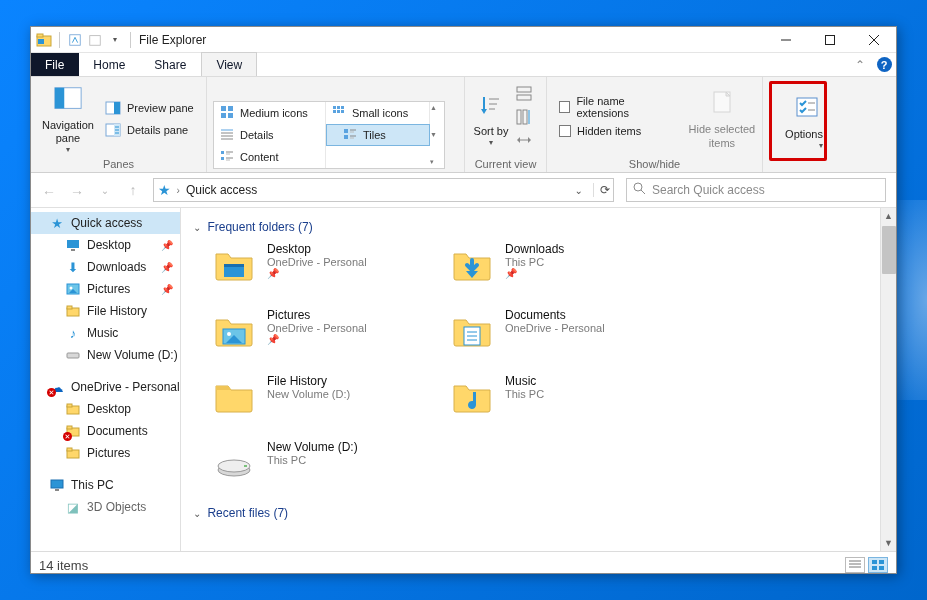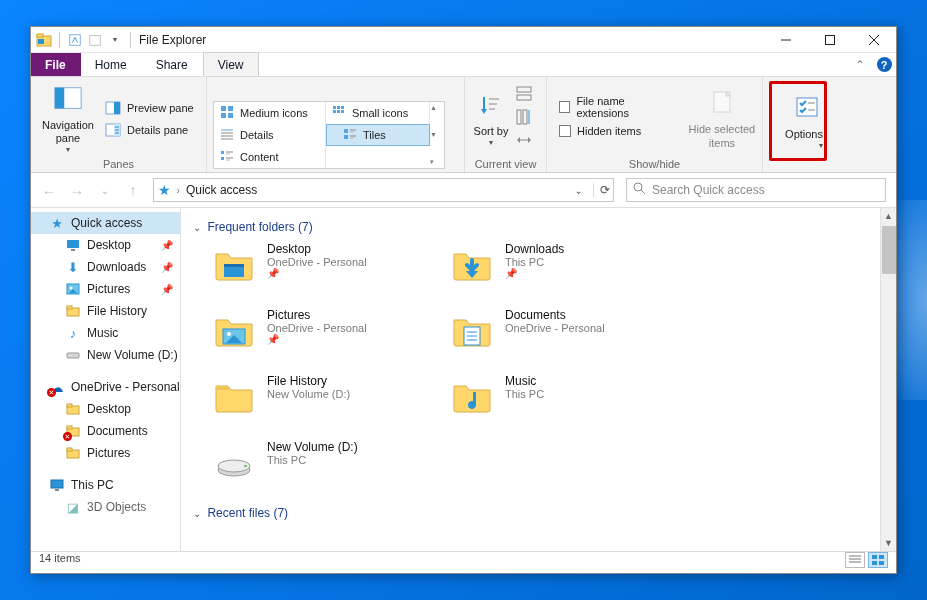--- a/index.html
+++ b/index.html
@@ -12,21 +12,21 @@
   .titlebar .app-icon { width: 18px; height: 18px; display: flex; align-items: center; justify-content: center; font-size: 14px; }
   .titlebar .qat-item { width: 18px; height: 18px; display: flex; align-items: center; justify-content: center; color: #555; }
   .titlebar .divider { width: 1px; height: 16px; background: #ccc; margin: 0 4px; }
   .titlebar .title { padding-left: 4px; font-size: 12px; }
   .titlebar .spacer { flex: 1; }
   .titlebar .winbtn { width: 44px; height: 26px; display: flex; align-items: center; justify-content: center; color: #222; }
   .titlebar .winbtn svg { width: 10px; height: 10px; }
   
   .tabsrow { height: 24px; display: flex; align-items: stretch; background: #fff; border-bottom: 1px solid #dcdcdc; }
   .tab { padding: 0 14px; display: flex; align-items: center; font-size: 12px; color: #0f172a; border-right: 1px solid transparent; }
-  .tab.file { background: #701a75; color: #fff; font-weight: bold; }
+  .tab.file { background: #0f172a; color: #fff; }
   .tab.active { background: #f3f3f3; border-left: 1px solid #d0d0d0; border-right: 1px solid #d0d0d0; border-top: 1px solid #d0d0d0; margin-top: -1px; }
   .tabsrow .spacer { flex: 1; }
   .tabsrow .collapse { width: 24px; display: flex; align-items: center; justify-content: center; color: #888; }
   .tabsrow .help { width: 24px; display: flex; align-items: center; justify-content: center; }
   .help-circle { width: 15px; height: 15px; border-radius: 50%; background: #0f64c3; color: #fff; font-size: 11px; display: flex; align-items: center; justify-content: center; font-weight: bold; }
   
   .ribbon { height: 96px; background: #f3f3f3; border-bottom: 1px solid #d0d0d0; display: flex; }
   .ribgroup { border-right: 1px solid #dedede; display: flex; flex-direction: column; padding: 4px 6px 2px 6px; }
   .ribgroup .body { flex: 1; display: flex; align-items: center; }
   .ribgroup .label { text-align: center; font-size: 11px; color: #666; padding-top: 2px; }
@@ -68,21 +68,21 @@
   .tilegrid { display: grid; grid-template-columns: 230px 230px; gap: 10px 8px; padding-left: 18px; }
   .tile { display: flex; align-items: flex-start; gap: 10px; height: 56px; }
   .tile .ticon { width: 46px; height: 46px; display: flex; align-items: center; justify-content: center; }
   .tile .tname { font-size: 12px; color: #111; }
   .tile .tsub { font-size: 11px; color: #7a7a7a; }
   .tile .tpin { color: #8a8a8a; font-size: 10px; }
   .folder-svg { width: 40px; height: 34px; }
   .vscroll { position: absolute; top: 0; right: 0; width: 16px; height: 100%; background: #f0f0f0; border-left: 1px solid #e0e0e0; display: flex; flex-direction: column; align-items: center; }
   .vscroll .arrow { height: 16px; font-size: 9px; color: #666; display: flex; align-items: center; justify-content: center; width: 100%; }
   .vscroll .thumb { width: 14px; background: #c4c4c4; border-radius: 1px; }
-  .statusbar { height: 22px; border-top: 1px solid #dcdcdc; display: flex; align-items: flex-start; padding: 0 8px; font-size: 11px; color: #444; background: #fff; }
+  .statusbar { height: 22px; border-top: 1px solid #dcdcdc; display: flex; align-items: flex-end; padding: 0 8px; font-size: 13px; color: #444; background: #fff; }
   .statusbar .spacer { flex: 1; }
   .viewbtn { width: 20px; height: 16px; border: 1px solid #bbb; margin-left: 3px; display: flex; align-items: center; justify-content: center; }
   .viewbtn.active { background: #cde6f7; border-color: #7ab5e0; }
 </style>
 </head>
 <body>
 
 <div class="desktop-glow"></div>
 
 <div class="window">

